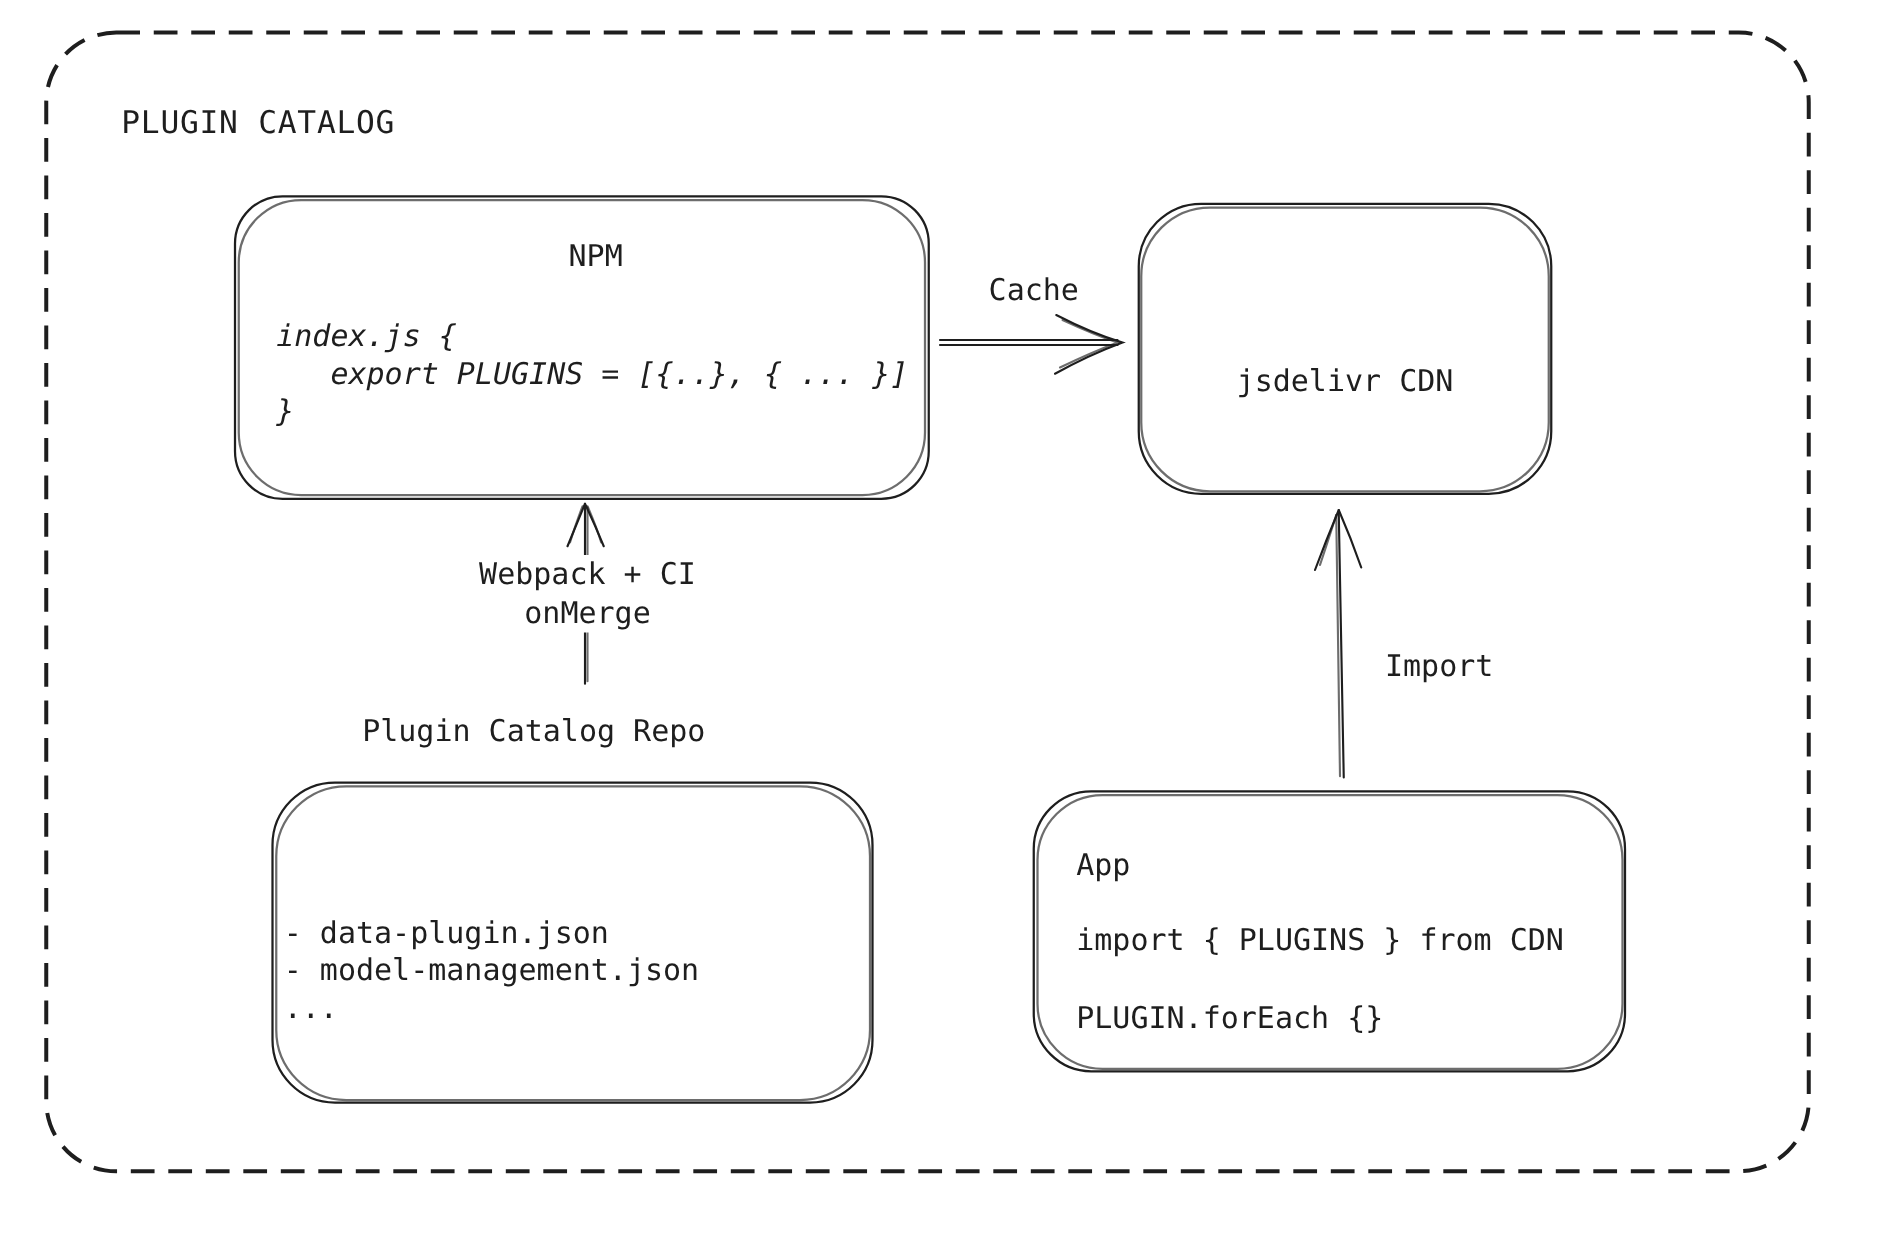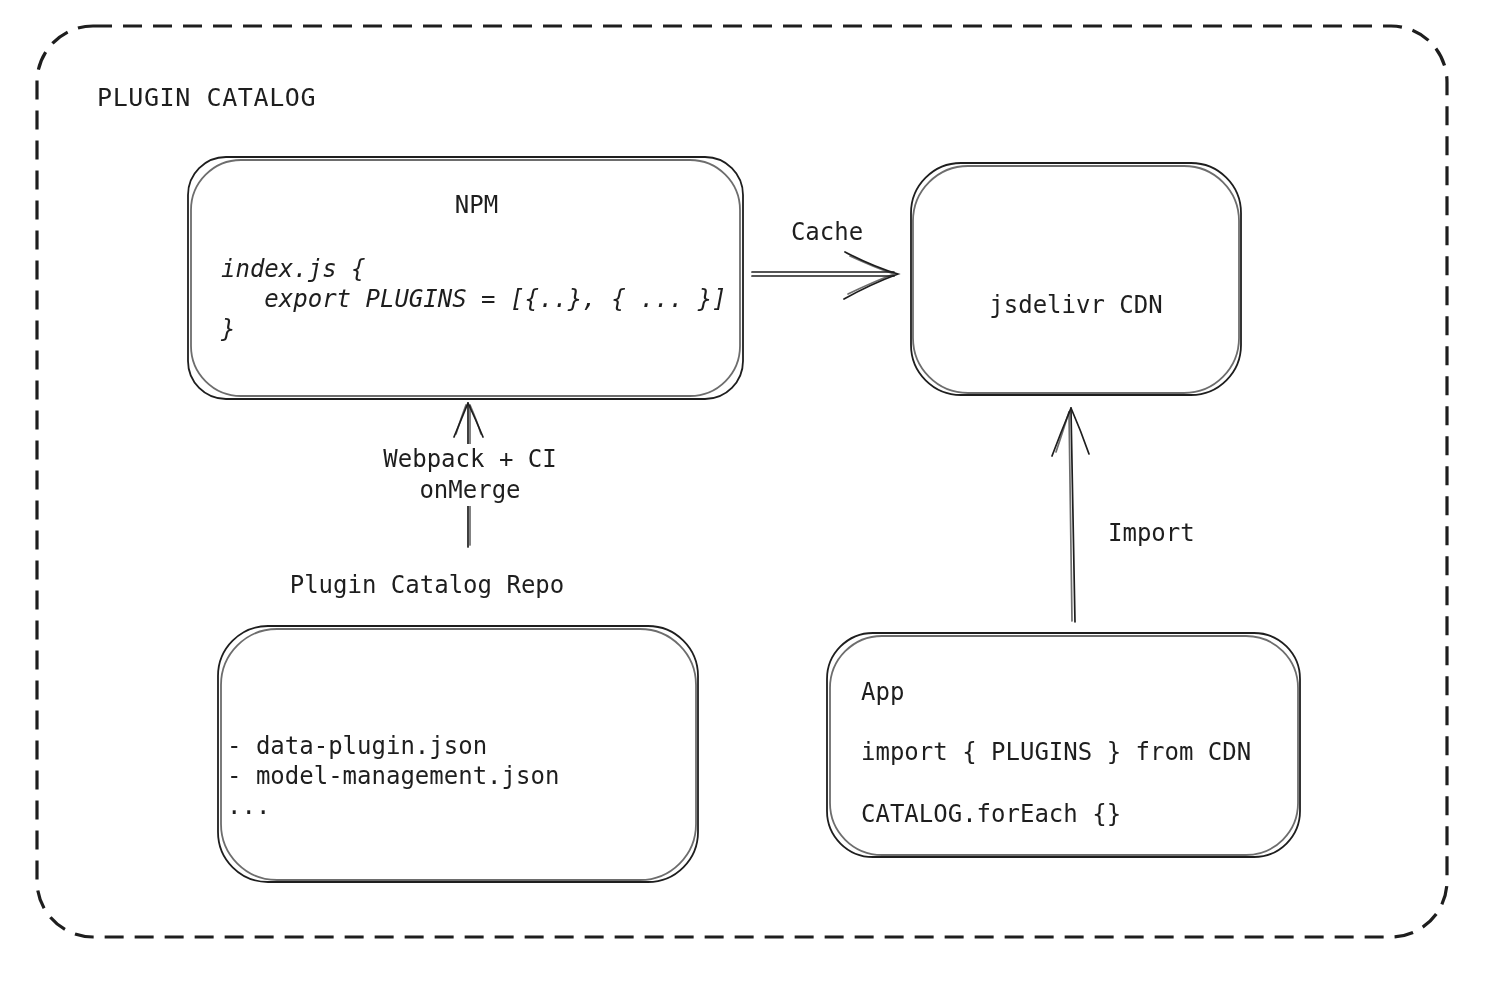--- a/index.html
+++ b/index.html
@@ -103,15 +103,15 @@
   <div class="txt" style="left:227px;top:707px;margin-top:24px;">- data-plugin.json
 - model-management.json
 ...</div>
 
   <div class="txt edge-label" style="left:1108px;top:518px;">Import</div>
 
   <div class="txt" style="left:861px;top:677px;">App</div>
 
   <div class="txt" style="left:861px;top:737px;">import { PLUGINS } from CDN</div>
 
-  <div class="txt" style="left:861px;top:799px;">CATALOG.forEach {}</div>
+  <div class="txt" style="left:861px;top:799px;">PLUGIN.forEach {}</div>
 
 </div>
 
 </body></html>

